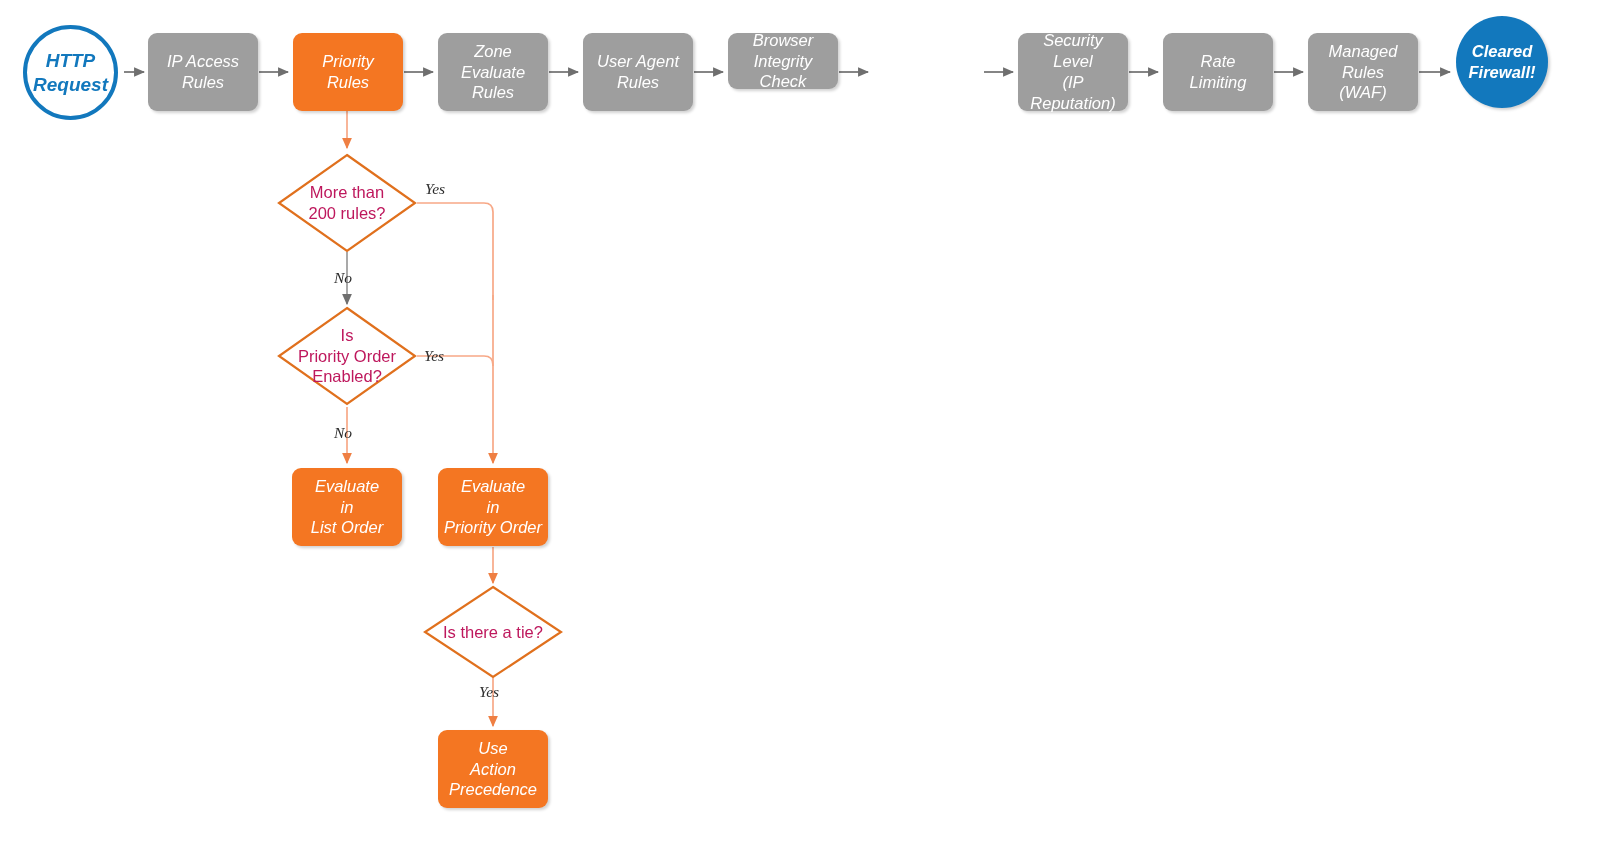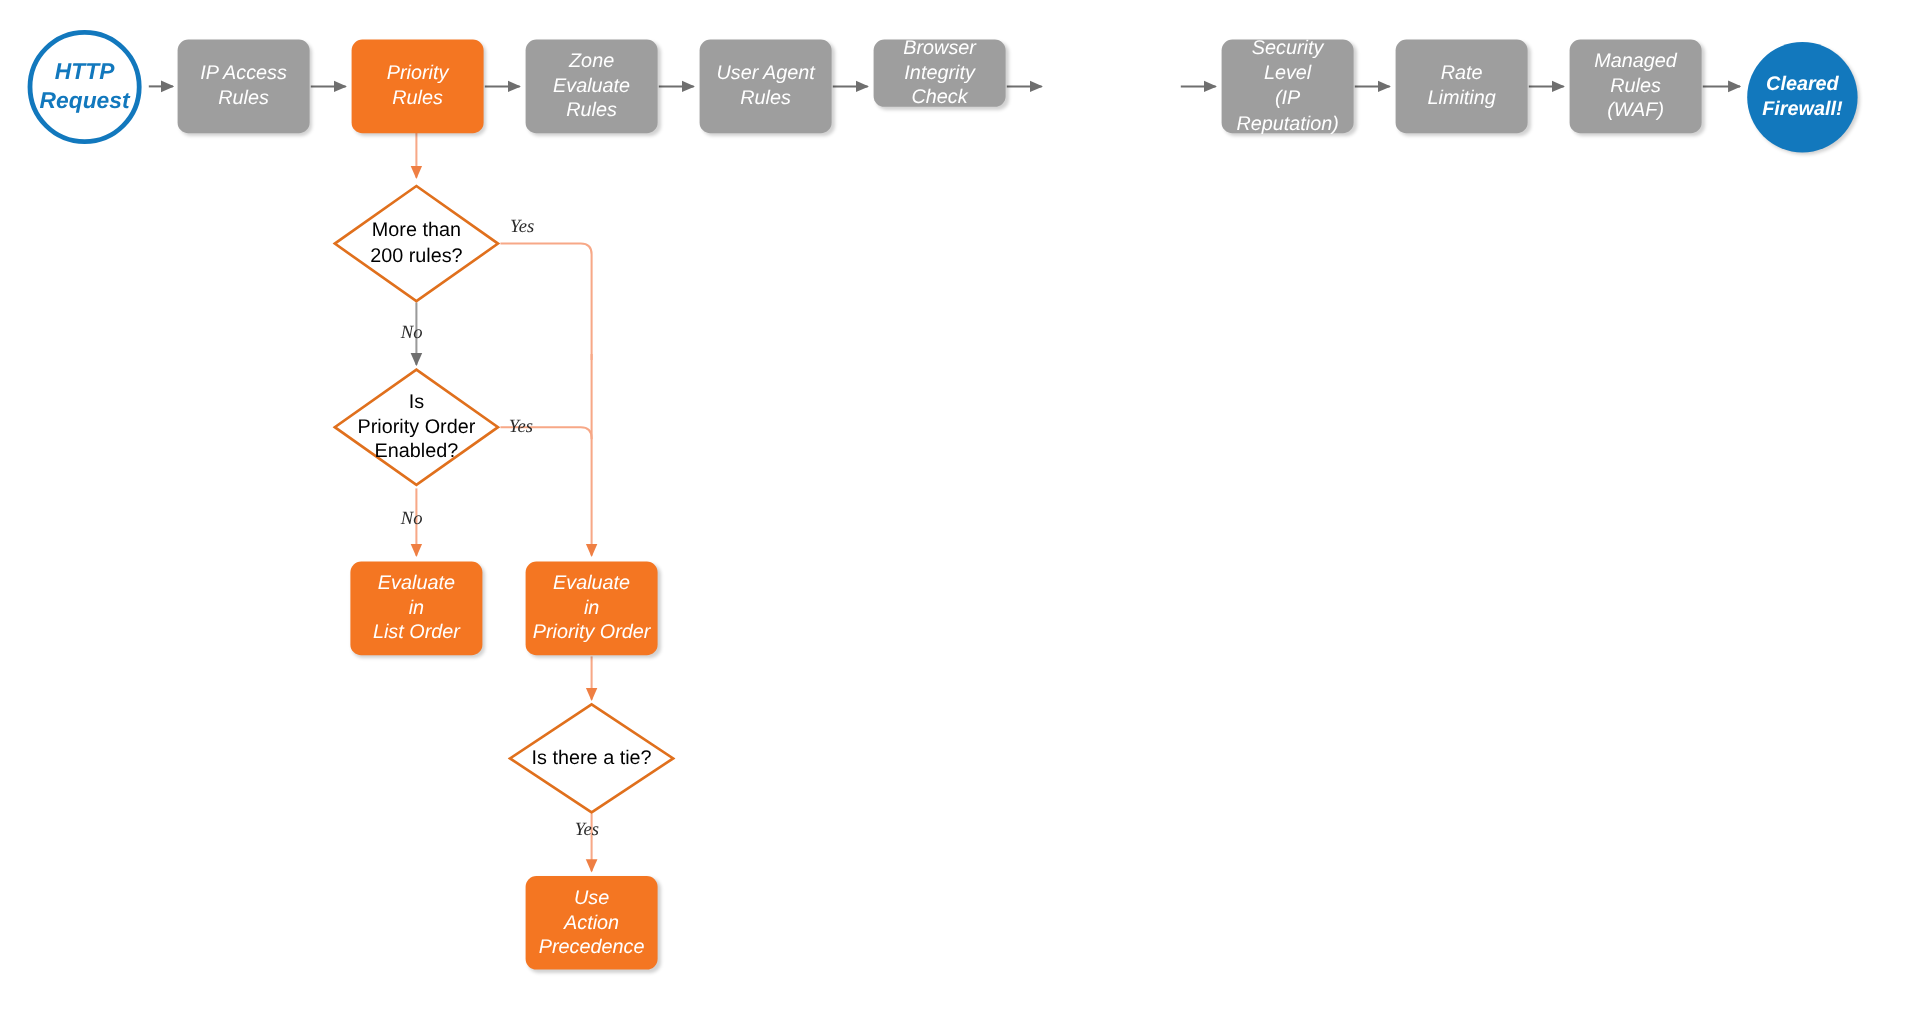--- a/index.html
+++ b/index.html
@@ -83,21 +83,21 @@
     font-weight: bold;
     font-style: italic;
     font-size: 16.5px;
   }
 
   
   .diamond {
     background: transparent;
   }
   .diamond .label {
-    color: #000000;
+    color: #be185d;
     font-size: 16.5px;
     font-style: normal;
     position: relative;
     z-index: 2;
   }
   .diamond-shape {
     position: absolute;
     left: 0;
     top: 0;
     z-index: 1;
@@ -201,21 +201,21 @@
 Level
 (IP Reputation)</span>
   </div>
 
   <div class="node box gray" style="left:1308px; top:33px; width:110px; height:78px;">
     <span class="label">Managed
 Rules
 (WAF)</span>
   </div>
 
-  <div class="node circle end" style="left:1456px; top:35px; width:92px; height:92px;">
+  <div class="node circle end" style="left:1456px; top:16px; width:92px; height:92px;">
     <span class="label">Cleared
 Firewall!</span>
   </div>
 
   <div class="node diamond" style="left:277px; top:153px; width:140px; height:100px;">
     <svg class="diamond-shape" width="140" height="100" viewBox="0 0 140 100">
       <polygon points="70,2 138,50 70,98 2,50" fill="#ffffff" stroke="#e0701d" stroke-width="2.2"></polygon>
     </svg>
     <span class="label">More than
 200 rules?</span>

